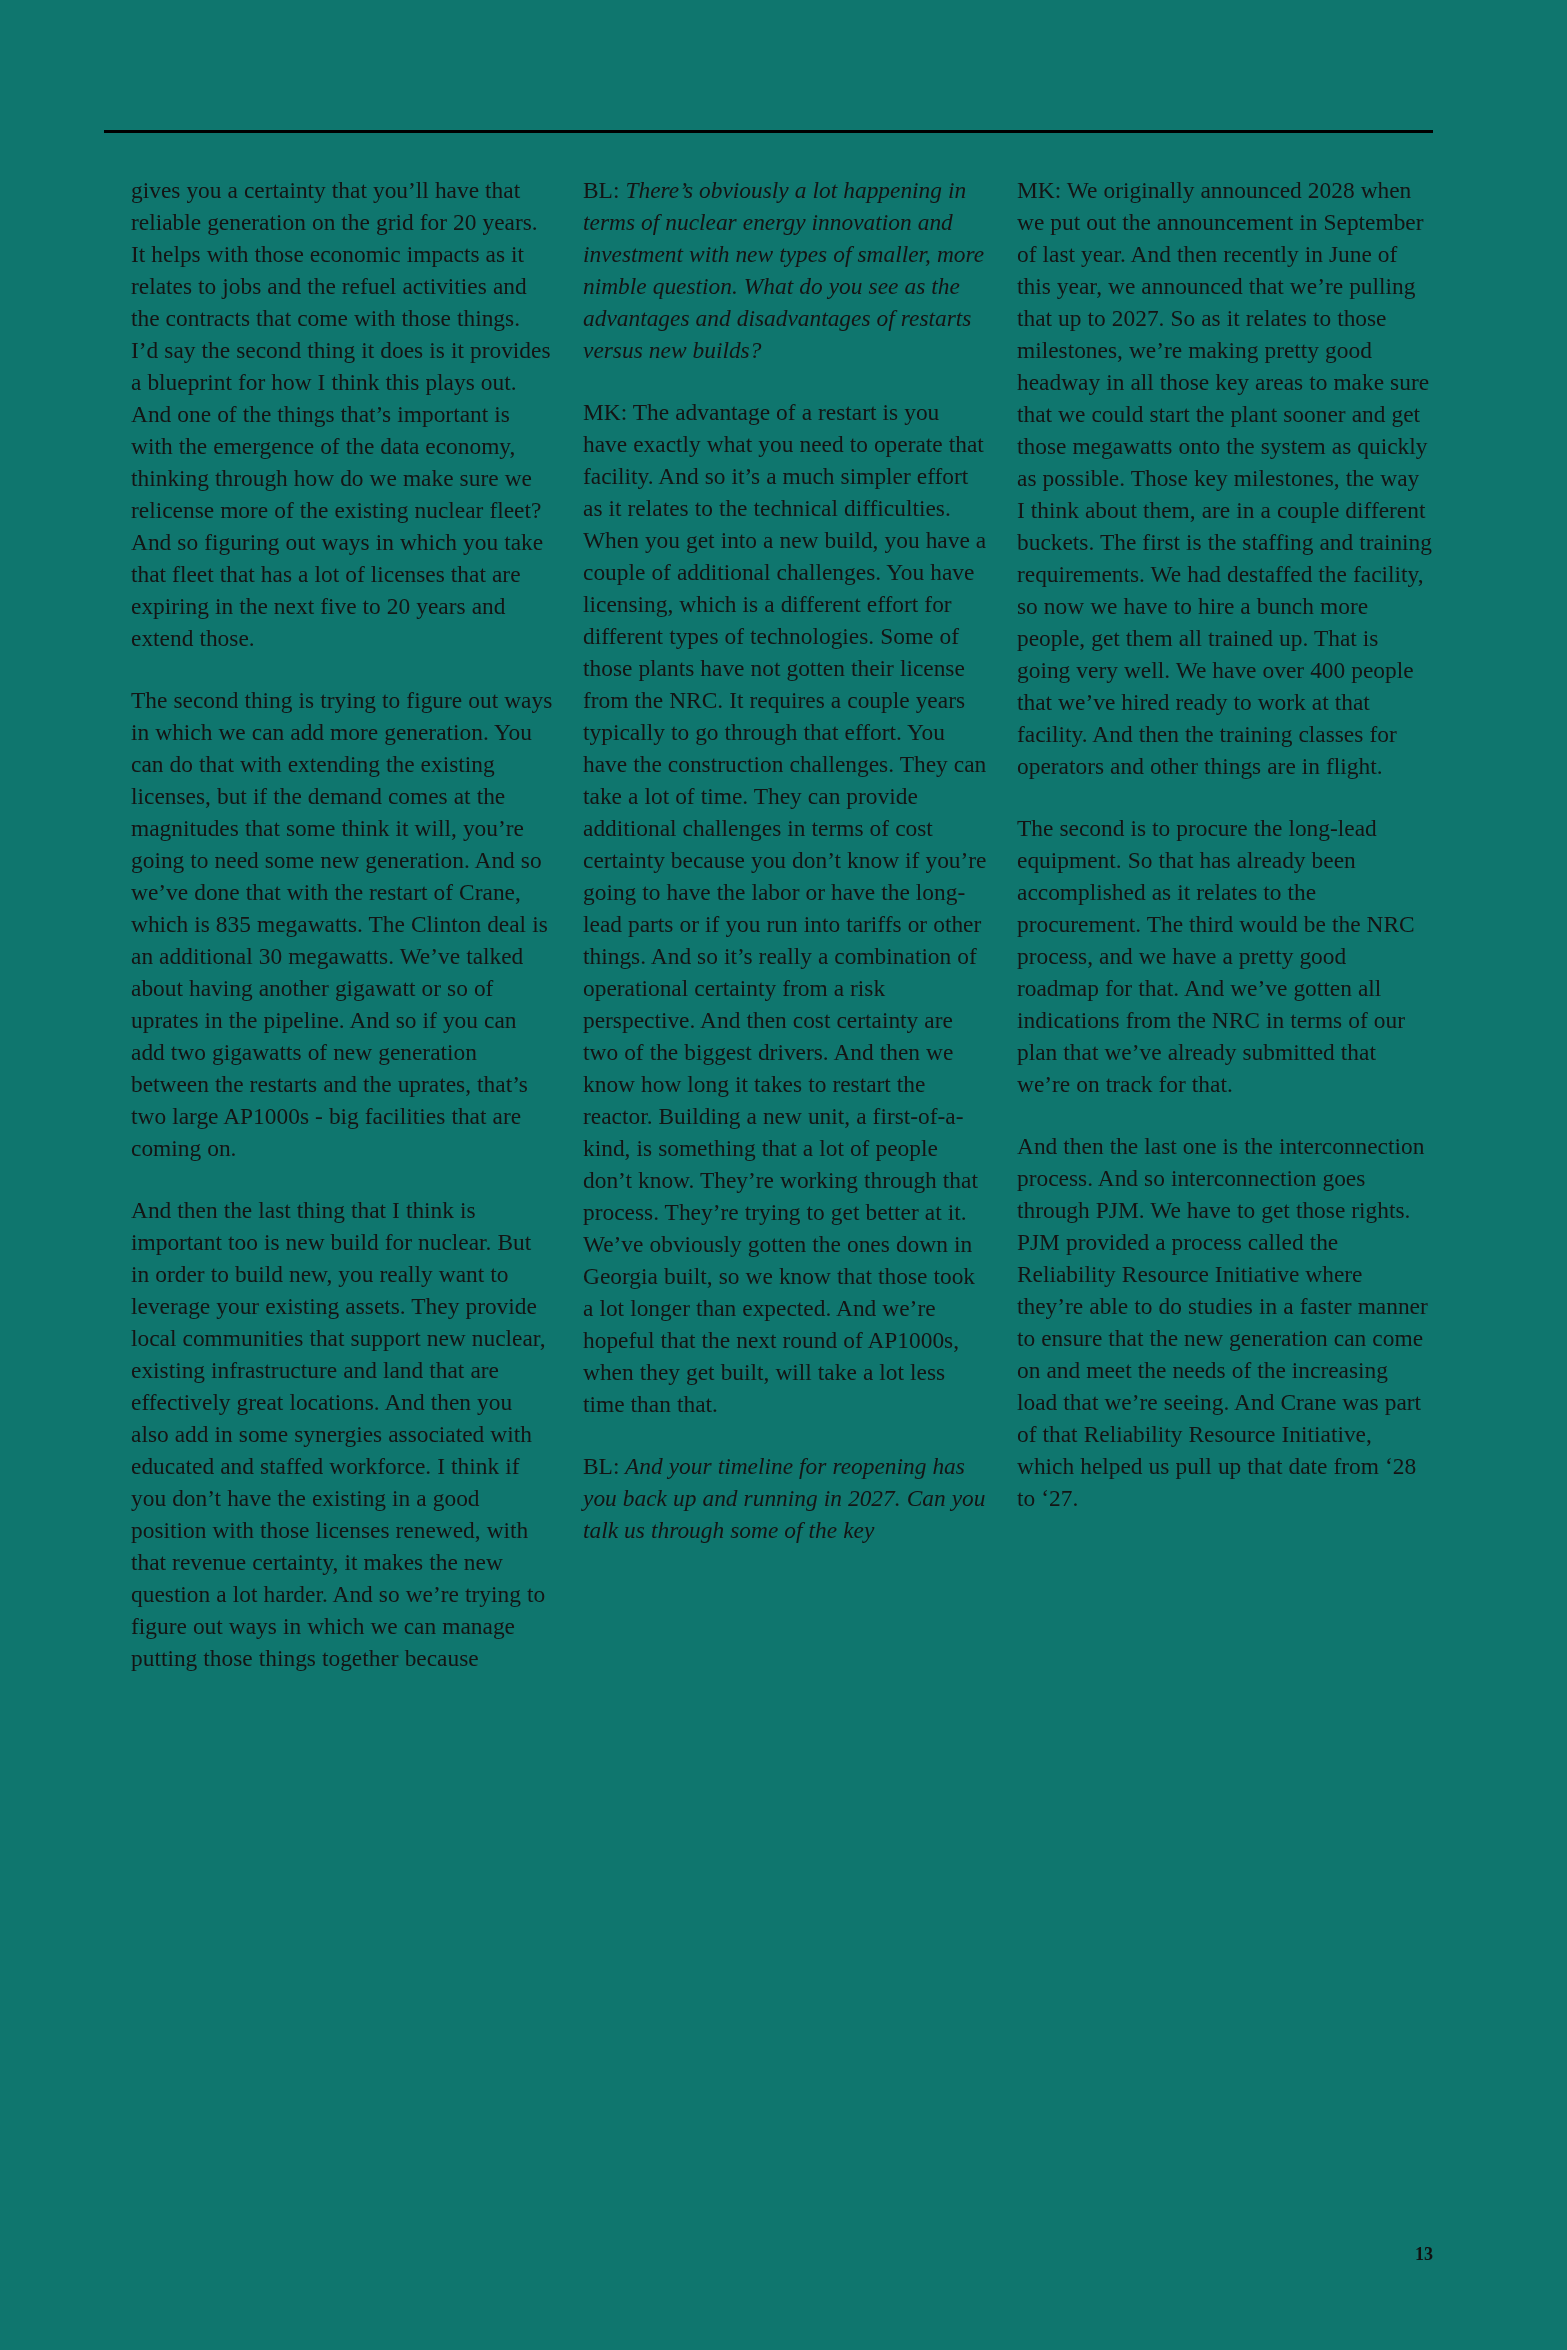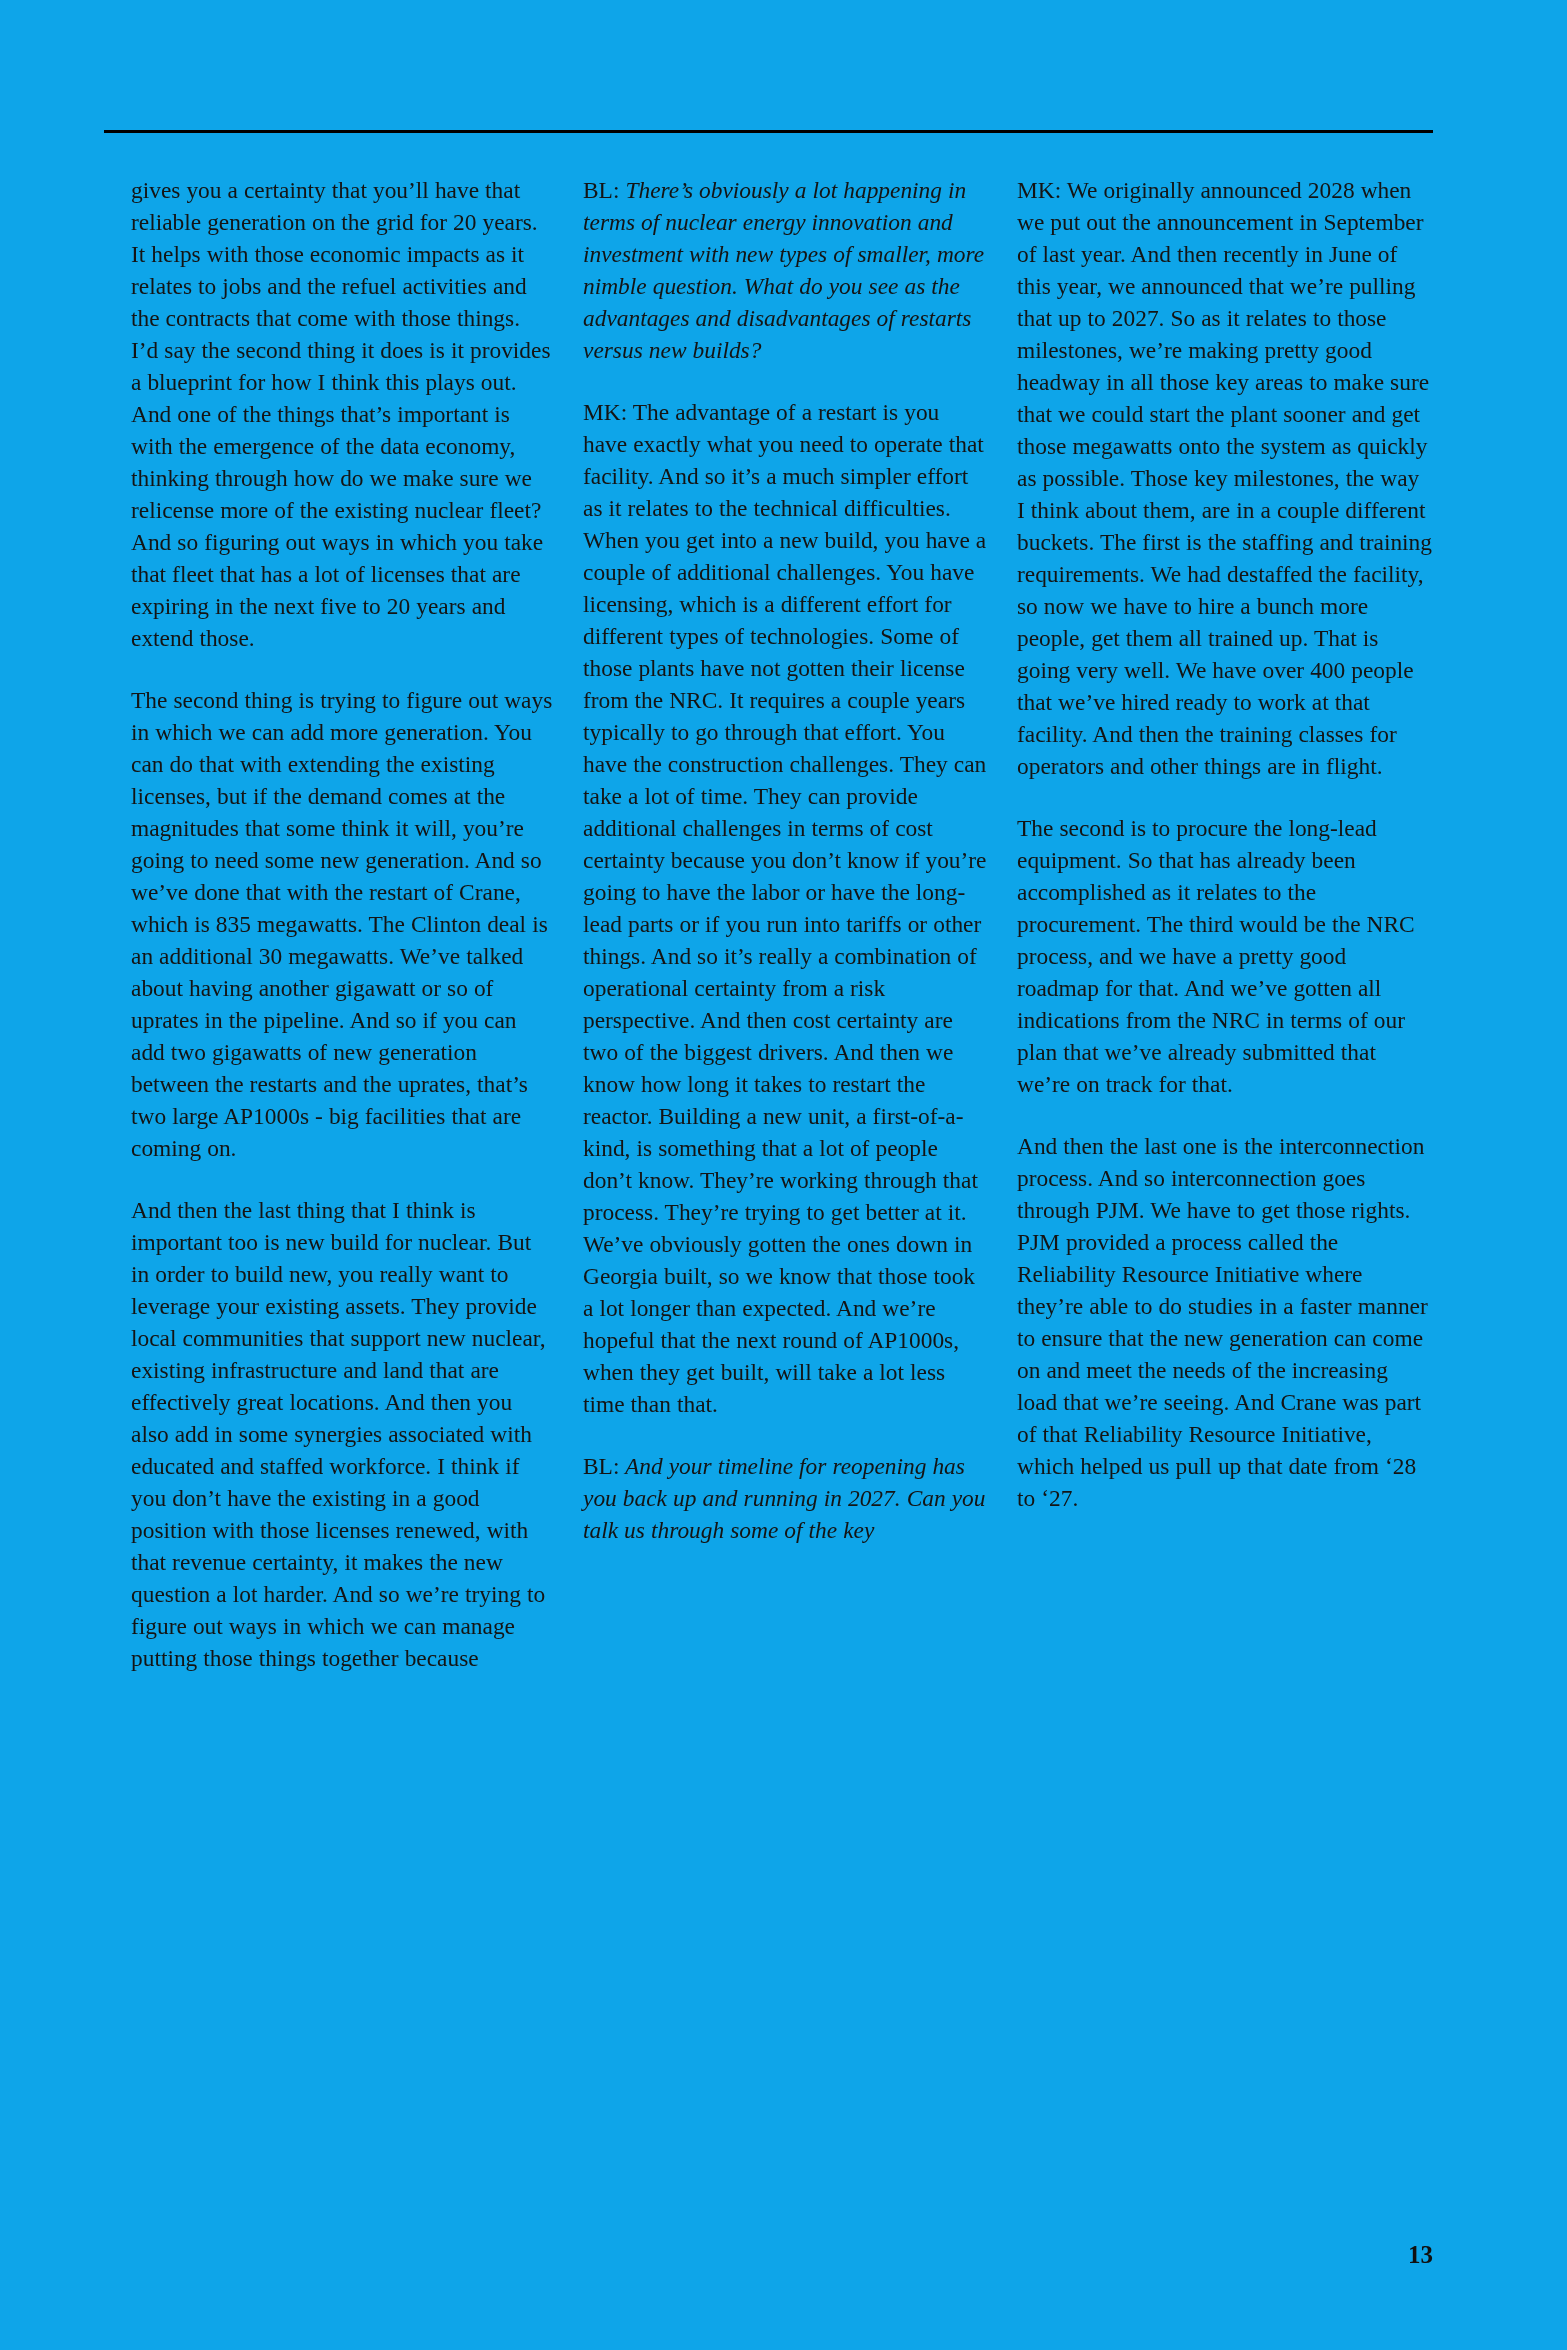--- a/index.html
+++ b/index.html
@@ -4,21 +4,21 @@
 <style>
   html, body {
     margin: 0;
     padding: 0;
     background: #ffffff;
   }
   .page {
     position: relative;
     width: 1568px;
     height: 2351px;
-    background: #0ea5e9;
+    background: #0f766e;
     font-family: "Liberation Serif", "DejaVu Serif", serif;
     color: #141414;
     overflow: hidden;
     box-sizing: border-box;
   }
 
   
   .top-rule {
     position: absolute;
     left: 104px;
@@ -71,21 +71,21 @@
     font-style: normal;
     font-weight: normal;
   }
 
   
   .page-number {
     position: absolute;
     right: 135px;
     top: 2241px;
     font-family: "Liberation Serif", "DejaVu Serif", serif;
-    font-size: 25px;
+    font-size: 18px;
     font-weight: bold;
     line-height: 27.5px;
     color: #111111;
     text-align: right;
   }
 </style>
 </head>
 <body>
 
 <div class="page">

